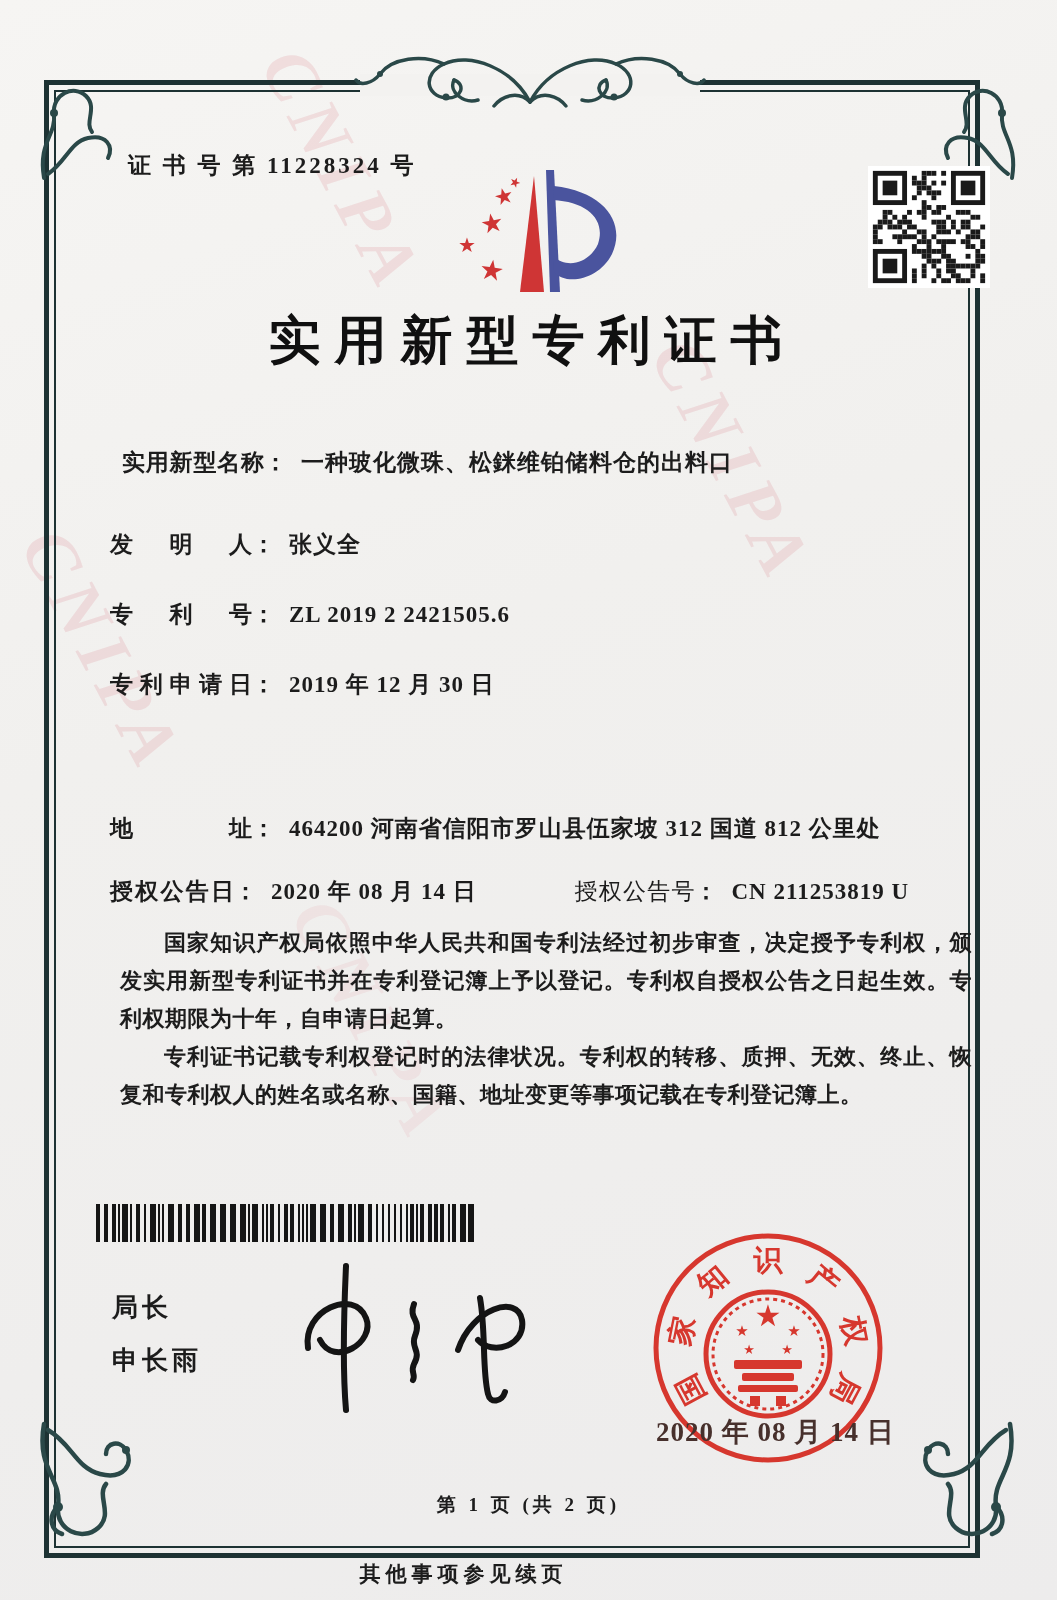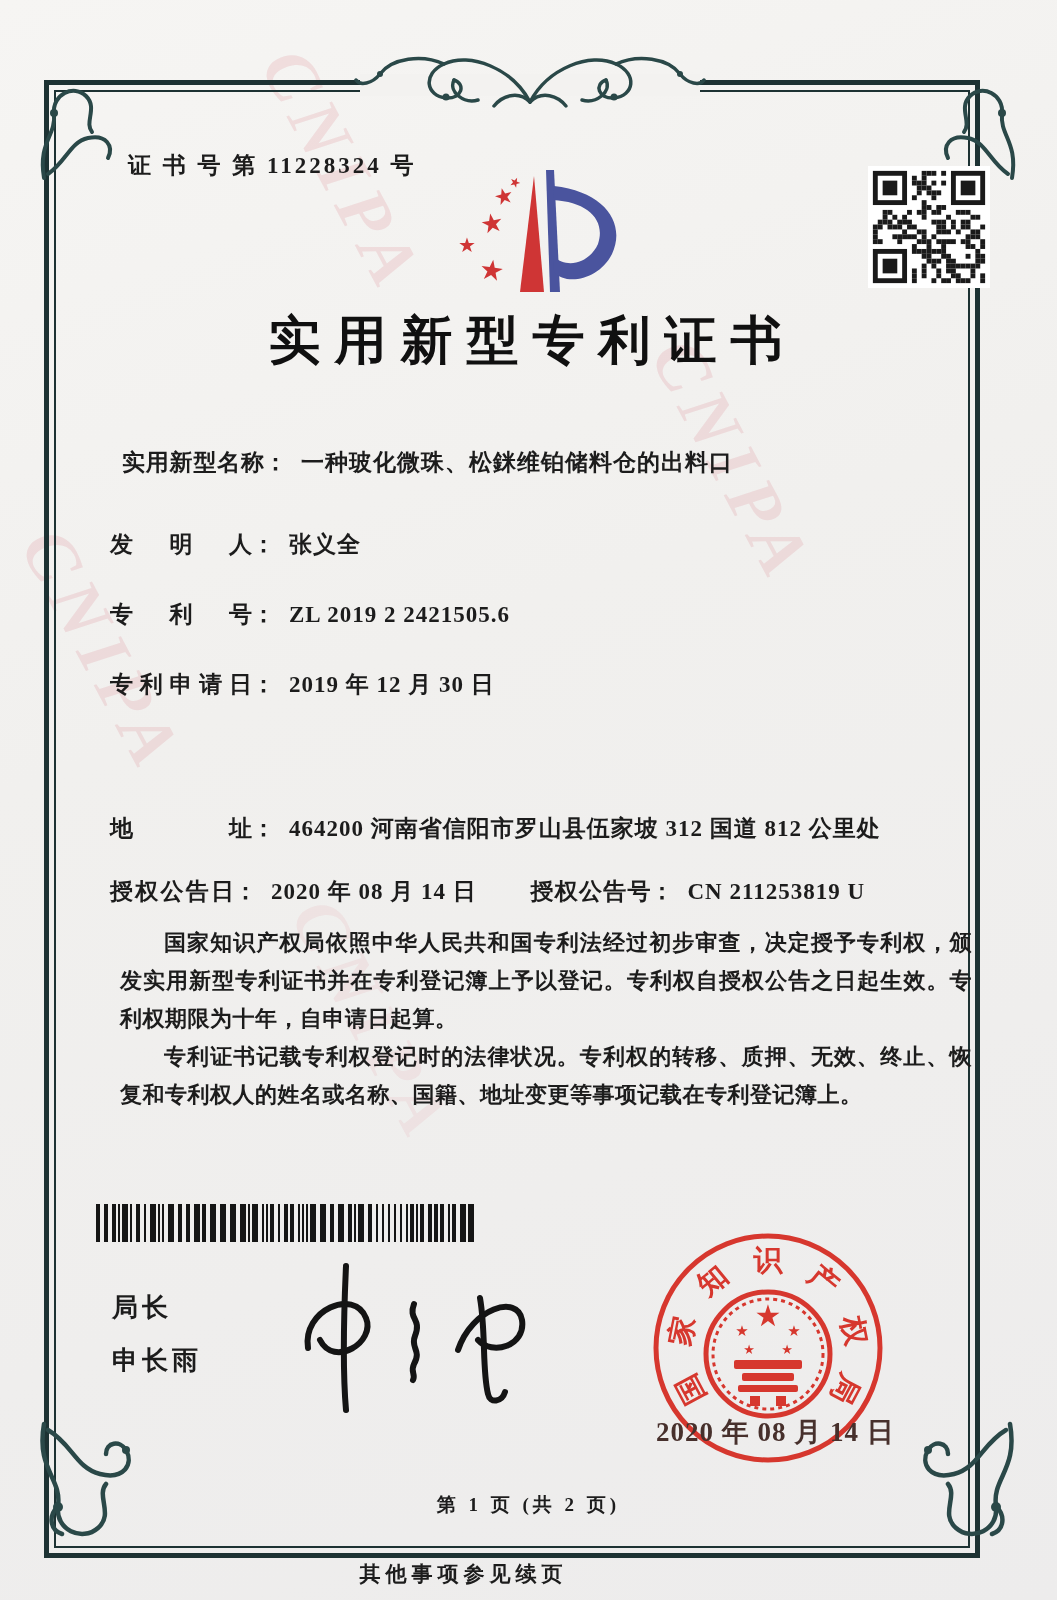--- a/index.html
+++ b/index.html
@@ -31,21 +31,21 @@
 
   .title{position:absolute;left:4px;top:306px;width:1057px;text-align:center;
          font-size:52px;font-weight:bold;letter-spacing:14px;color:#101010;}
 
   .fieldrow{position:absolute;left:110px;font-size:23px;white-space:nowrap;}
   .flabel{display:inline-block;width:142px;text-align:justify;text-align-last:justify;
           font-weight:700;vertical-align:bottom;}
   .fcolon{font-weight:700;margin-right:14px;}
   .fvalue{font-weight:600;letter-spacing:1px;}
   .flabel2{display:inline-block;width:120px;text-align:justify;text-align-last:justify;
-           font-weight:700;vertical-align:bottom;margin-left:48px;}
+           font-weight:400;vertical-align:bottom;margin-left:92px;}
 
   .paras{position:absolute;left:104px;top:924px;width:852px;font-size:22px;
          line-height:38px;letter-spacing:.5px;text-align:justify;font-weight:600;margin-left:16px;}
   .paras p{margin:0;text-indent:2em;}
 
   .barcode{position:absolute;left:96px;top:1204px;width:396px;height:38px;
            display:flex;align-items:stretch;}
   .barcode div{background:#151515;}
 
   .signer-title{position:absolute;left:112px;top:1290px;font-size:26px;font-weight:700;letter-spacing:4px;}

